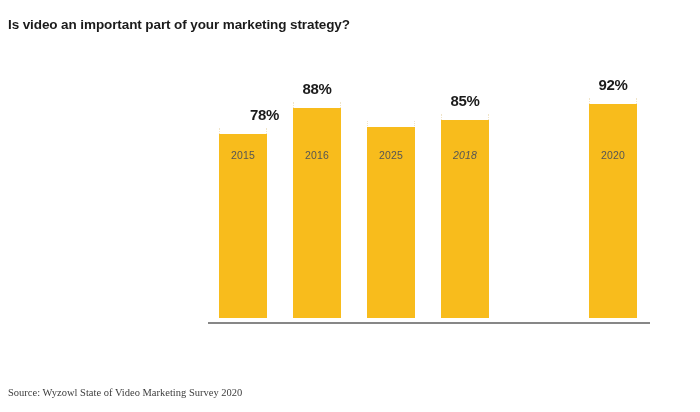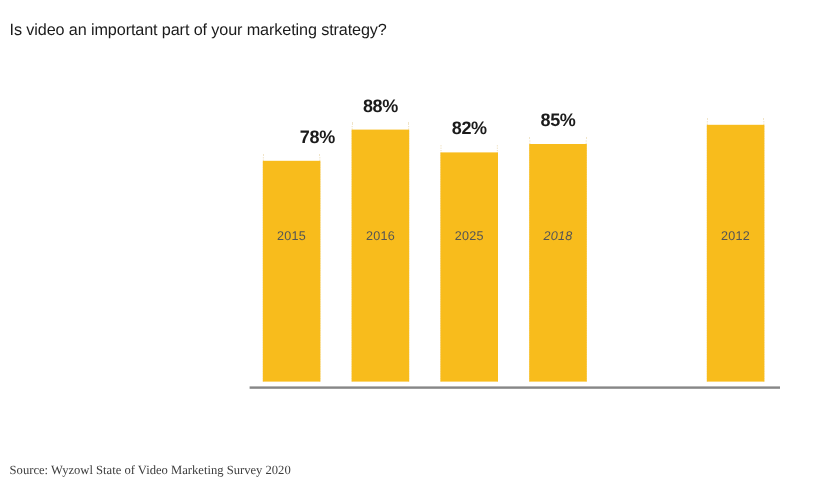--- a/index.html
+++ b/index.html
@@ -14,21 +14,21 @@
     overflow: hidden;
     font-family: "Liberation Sans", sans-serif;
     -webkit-font-smoothing: antialiased;
   }
 
   #chart-title {
     position: absolute;
     left: 8px;
     top: 17px;
     font-size: 13.5px;
-    font-weight: normal;
+    font-weight: bold;
     color: #1b1b1b;
     letter-spacing: -0.1px;
     white-space: nowrap;
   }
 
   #plot-area {
     position: absolute;
     left: 0;
     top: 0;
     width: 700px;
@@ -80,21 +80,20 @@
   }
   .bar-tick-label {
     position: absolute;
     left: -14px;
     width: 76px;
     top: 339px;
     text-align: center;
     font-size: 10.5px;
     color: #555555;
     letter-spacing: 0.2px;
-    margin-top: 42px;
   }
 
   #source-note {
     position: absolute;
     left: 8px;
     top: 387px;
     font-size: 10.5px;
     color: #3d3d3d;
     white-space: nowrap;
     font-family: Liberation Serif, serif;
@@ -118,34 +117,34 @@
 
   <div class="bar-slot" style="left:293px; top:102px; height:216px;">
     <div class="bar-col-guide"></div>
     <div class="bar-value" style="top:-22px;">88%</div>
     <div class="bar-rect" style="top:6px; height:210px;"></div>
     <div class="bar-tick-label" style="top:47px;">2016</div>
   </div>
 
   <div class="bar-slot" style="left:367px; top:121px; height:197px;">
     <div class="bar-col-guide"></div>
-    <div class="bar-value" style="top:-22px;">82%</div>
     <div class="bar-rect" style="top:6px; height:191px;"></div>
     <div class="bar-tick-label" style="top:28px;">2025</div>
   </div>
 
   <div class="bar-slot" style="left:441px; top:114px; height:204px;padding-left:42px;">
     <div class="bar-col-guide"></div>
     <div class="bar-value" style="top:-22px;">85%</div>
     <div class="bar-rect" style="top:6px; height:198px;"></div>
     <div class="bar-tick-label" style="top:35px;font-style:italic;">2018</div>
   </div>
 
 
   <div class="bar-slot" style="left:589px; top:98px; height:220px;">
     <div class="bar-col-guide"></div>
+    <div class="bar-value" style="top:-22px;">92%</div>
     <div class="bar-rect" style="top:6px; height:214px;"></div>
-    <div class="bar-tick-label" style="top:51px;">2012</div>
+    <div class="bar-tick-label" style="top:51px;">2020</div>
   </div>
 
 </div>
 
 <div id="source-note">Source: Wyzowl State of Video Marketing Survey 2020</div>
 
 </body></html>

